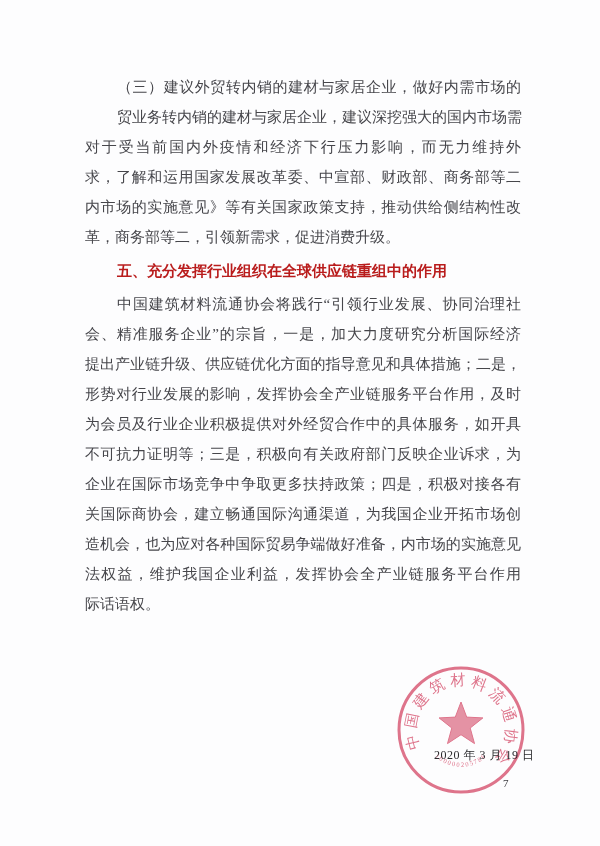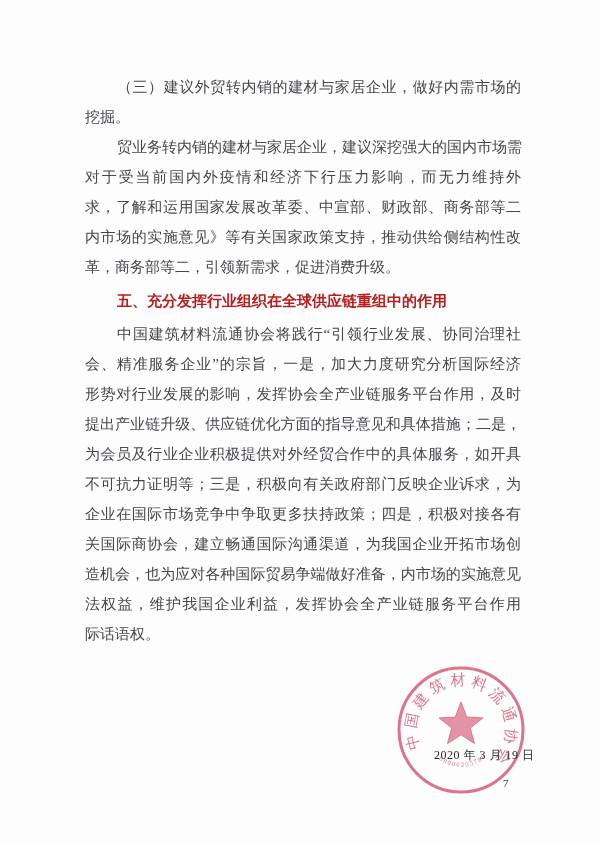--- a/index.html
+++ b/index.html
@@ -102,37 +102,36 @@
   }
 </style>
 </head>
 <body>
 
 <div class="page">
 
   <div class="doc-text" style="color: rgb(70, 70, 75);">
       <div class="para body">
         <div class="line">（三）建议外贸转内销的建材与家居企业，做好内需市场的</div>
-        <div class="line line-end">挖掘。</div>
       </div>
       <div class="para body">
         <div class="line">贸业务转内销的建材与家居企业，建议深挖强大的国内市场需</div>
         <div class="line">对于受当前国内外疫情和经济下行压力影响，而无力维持外</div>
         <div class="line">求，了解和运用国家发展改革委、中宣部、财政部、商务部等二</div>
         <div class="line">内市场的实施意见》等有关国家政策支持，推动供给侧结构性改</div>
         <div class="line line-end">革，商务部等二，引领新需求，促进消费升级。</div>
       </div>
       <div class="para heading">
         <div class="line line-end">五、充分发挥行业组织在全球供应链重组中的作用</div>
       </div>
       <div class="para body">
         <div class="line">中国建筑材料流通协会将践行“引领行业发展、协同治理社</div>
         <div class="line">会、精准服务企业”的宗旨，一是，加大力度研究分析国际经济</div>
+        <div class="line">提出产业链升级、供应链优化方面的指导意见和具体措施；二是，</div>
         <div class="line">形势对行业发展的影响，发挥协会全产业链服务平台作用，及时</div>
-        <div class="line">提出产业链升级、供应链优化方面的指导意见和具体措施；二是，</div>
         <div class="line">为会员及行业企业积极提供对外经贸合作中的具体服务，如开具</div>
         <div class="line">不可抗力证明等；三是，积极向有关政府部门反映企业诉求，为</div>
         <div class="line">企业在国际市场竞争中争取更多扶持政策；四是，积极对接各有</div>
         <div class="line">关国际商协会，建立畅通国际沟通渠道，为我国企业开拓市场创</div>
         <div class="line">造机会，也为应对各种国际贸易争端做好准备，内市场的实施意见</div>
         <div class="line">法权益，维护我国企业利益，发挥协会全产业链服务平台作用</div>
         <div class="line line-end">际话语权。</div>
       </div>
     </div>
 

